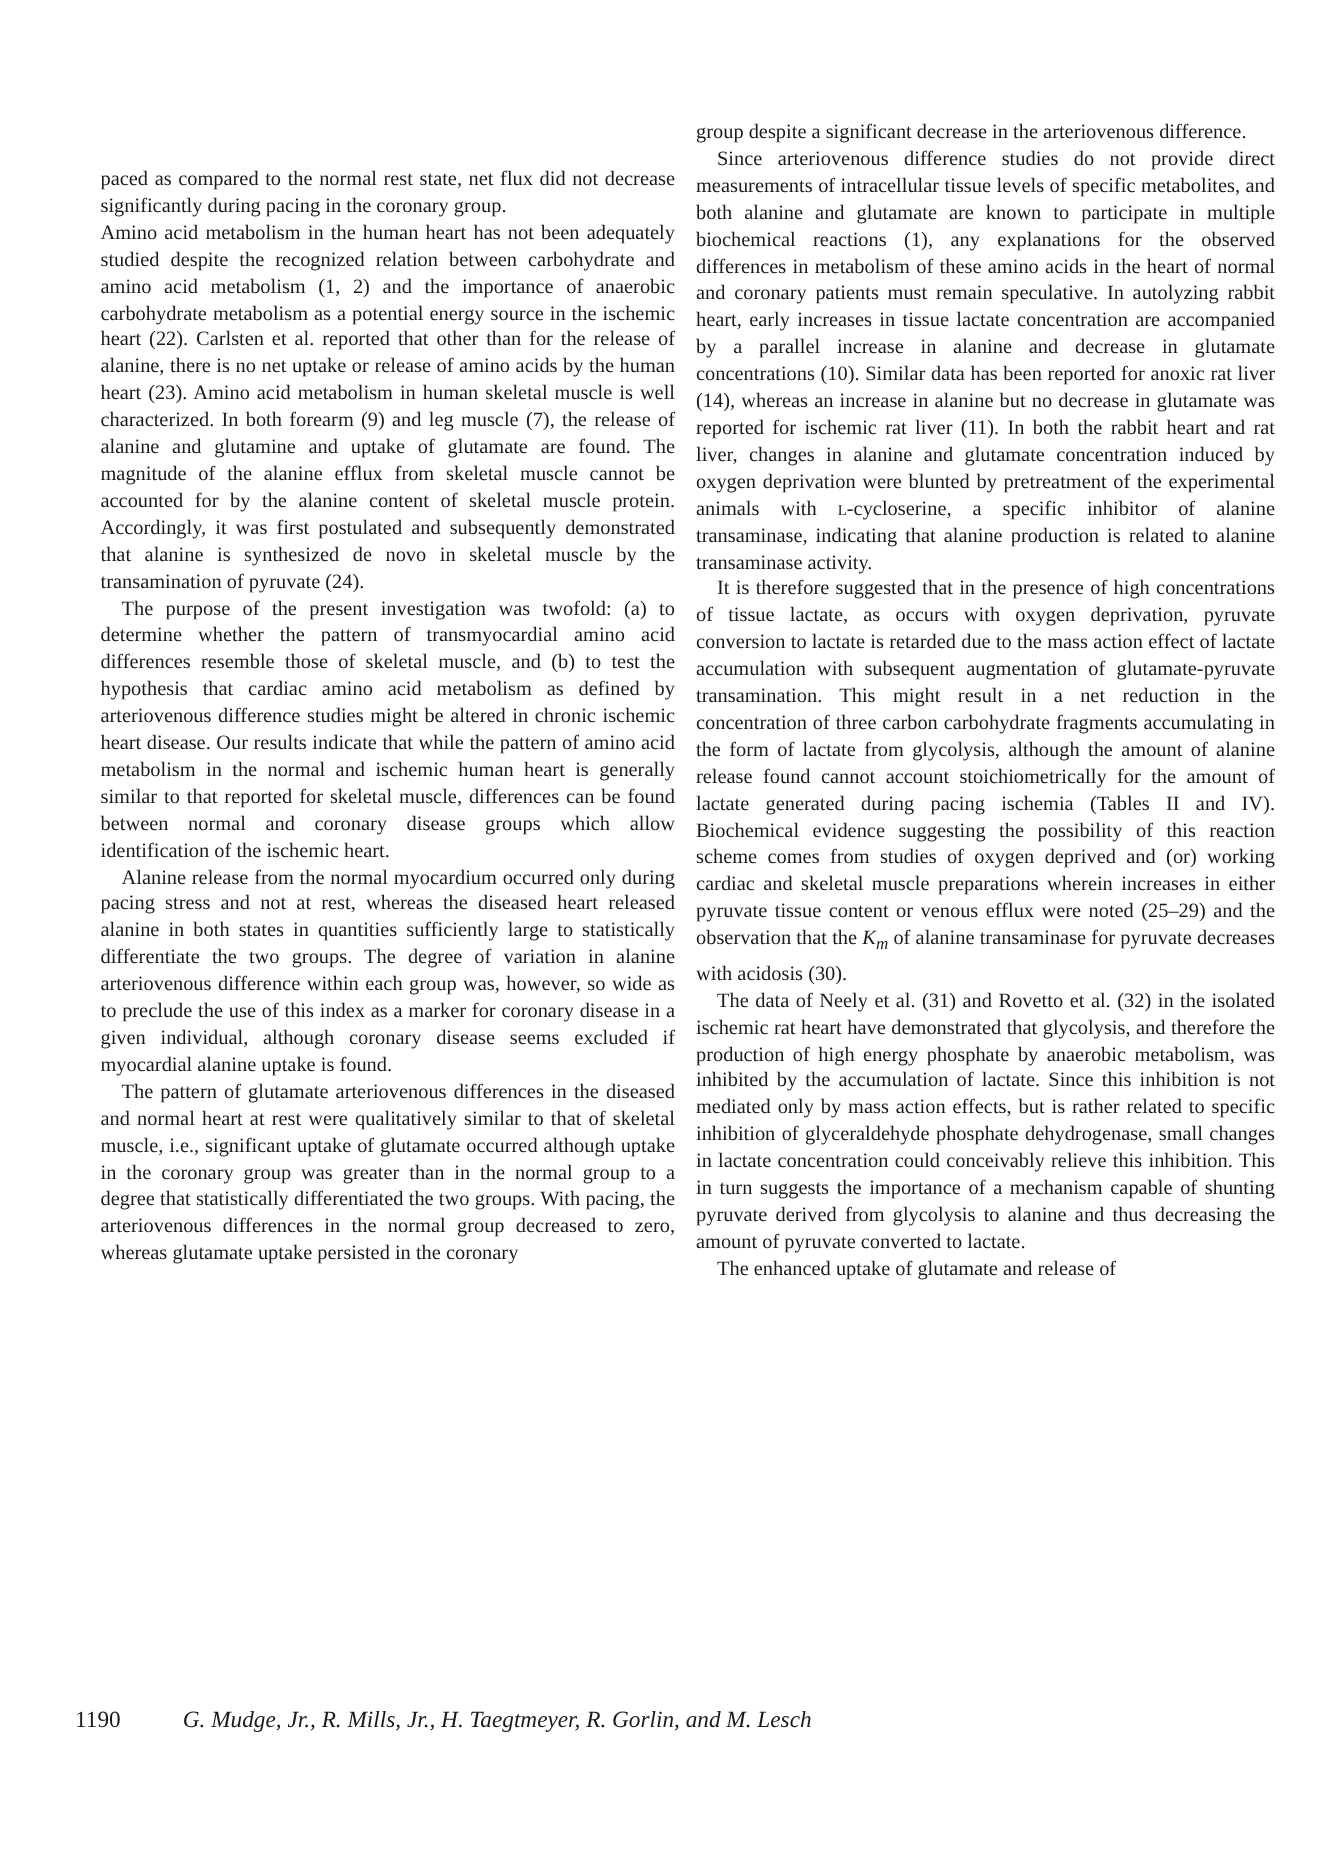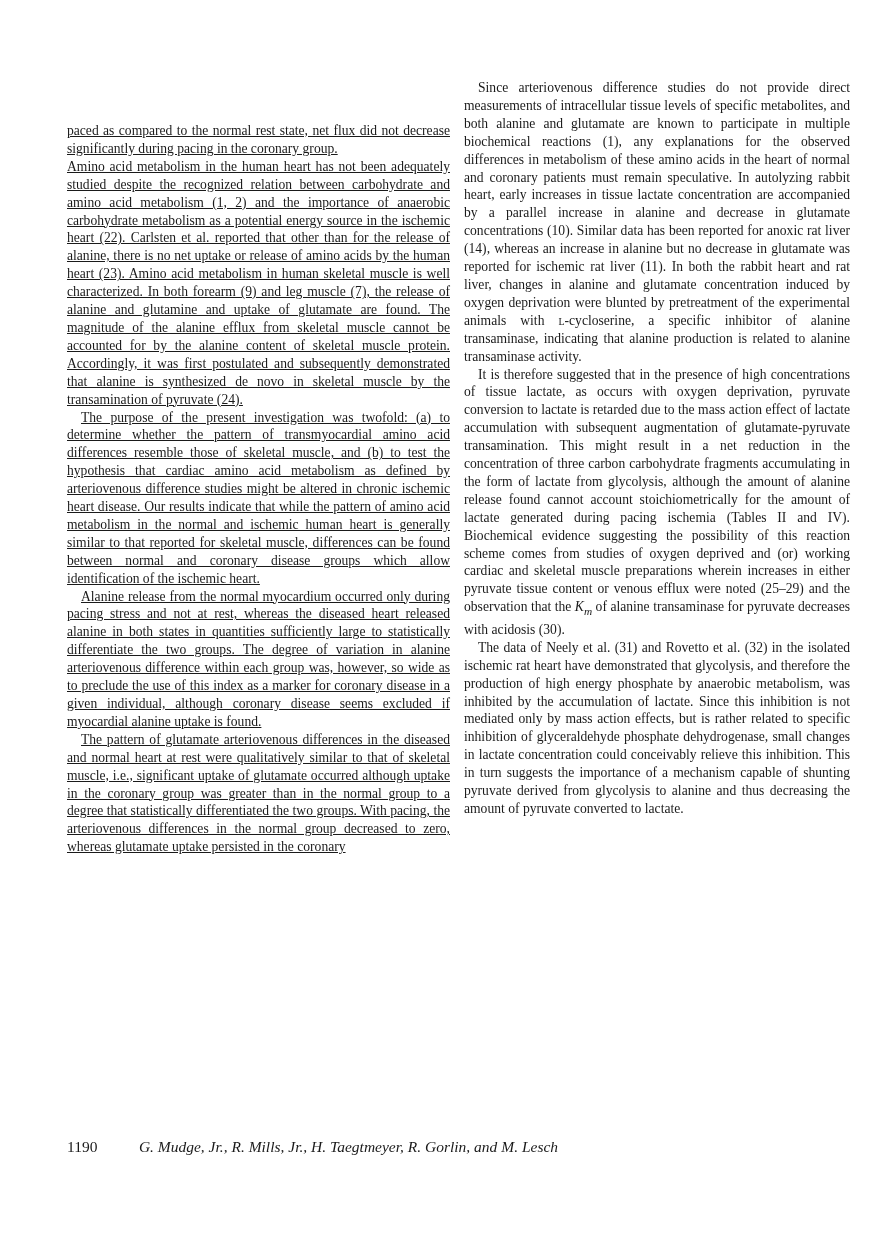--- a/index.html
+++ b/index.html
@@ -8,48 +8,50 @@
     font-family: "Liberation Serif", "DejaVu Serif", serif;
     color: #1a1a1a;
   }
   .col {
     position: absolute; top: 107px;
     font-size: 13.6px; line-height: 17.9px;
     text-align: justify; hyphens: manual;
   }
   .col-left { left: 67px; width: 383px; }
   .col-right { left: 464px; width: 386px; top: 79px; }
-  .col-left { top: 122px; text-decoration: underline; }
+  .col-left { top: 110px; }
   .col p { margin: 0; }
   .col p.indent { text-indent: 14px; }
   .heading {
     margin: 22px 0 17px 62px;
     font-size: 14.5px; letter-spacing: 1px; font-weight: normal;
   }
   .footer {
-    position: absolute; top: 1138px; left: 67px;
+    position: absolute; top: 1138px; left: 50px;
     font-size: 15.5px; white-space: nowrap;
   }
   .footer .page-no { display: inline-block; width: 68px; }
   .footer .authors { font-style: italic; }
   .sc { font-variant: small-caps; }
 </style>
 </head>
 <body>
 
 <div class="col col-left">
   <p>paced as compared to the normal rest state, net flux did not decrease significantly during pacing in the coronary group.</p>
   <p>Amino acid metabolism in the human heart has not been adequately studied despite the recognized relation between carbohydrate and amino acid metabolism (1, 2) and the importance of anaerobic carbohydrate metabolism as a potential energy source in the ischemic heart (22). Carlsten et al. reported that other than for the release of alanine, there is no net uptake or release of amino acids by the human heart (23). Amino acid metabolism in human skeletal muscle is well characterized. In both forearm (9) and leg muscle (7), the release of alanine and glutamine and uptake of glutamate are found. The magnitude of the alanine efflux from skeletal muscle cannot be accounted for by the alanine content of skeletal muscle protein. Accordingly, it was first postulated and subsequently demonstrated that alanine is synthesized de novo in skeletal muscle by the transamination of pyruvate (24).</p>
   <p class="indent">The purpose of the present investigation was twofold: (a) to determine whether the pattern of transmyocardial amino acid differences resemble those of skeletal muscle, and (b) to test the hypothesis that cardiac amino acid metabolism as defined by arteriovenous difference studies might be altered in chronic ischemic heart disease. Our results indicate that while the pattern of amino acid metabolism in the normal and ischemic human heart is generally similar to that reported for skeletal muscle, differences can be found between normal and coronary disease groups which allow identification of the ischemic heart.</p>
   <p class="indent">Alanine release from the normal myocardium occurred only during pacing stress and not at rest, whereas the diseased heart released alanine in both states in quantities sufficiently large to statistically differentiate the two groups. The degree of variation in alanine arteriovenous difference within each group was, however, so wide as to preclude the use of this index as a marker for coronary disease in a given individual, although coronary disease seems excluded if myocardial alanine uptake is found.</p>
   <p class="indent">The pattern of glutamate arteriovenous differences in the diseased and normal heart at rest were qualitatively similar to that of skeletal muscle, i.e., significant uptake of glutamate occurred although uptake in the coronary group was greater than in the normal group to a degree that statistically differentiated the two groups. With pacing, the arteriovenous differences in the normal group decreased to zero, whereas glutamate uptake persisted in the coronary</p>
 </div>
 
 <div class="col col-right">
+  <p>group despite a significant decrease in the arteriovenous difference.</p>
   <p class="indent"><span>Since arteriovenous difference studies do not provide direct measurements of intracellular tissue levels of specific metabolites, and both alanine and glutamate are known to participate in multiple biochemical reactions (1), any explanations for the observed differences in metabolism of these amino acids in the heart of normal and coronary patients must remain speculative. In autolyzing rabbit heart, early increases in tissue lactate concentration are accompanied by a parallel increase in alanine and decrease in glutamate concentrations (10). Similar data has been reported for anoxic rat liver (14), whereas an increase in alanine but no decrease in glutamate was reported for ischemic rat liver (11). In both the rabbit heart and rat liver, changes in alanine and glutamate concentration induced by oxygen deprivation were blunted by pretreatment of the experimental animals with </span><span class="sc">l</span><span>-cycloserine, a specific inhibitor of alanine transaminase, indicating that alanine production is related to alanine transaminase activity.</span></p>
   <p class="indent"><span>It is therefore suggested that in the presence of high concentrations of tissue lactate, as occurs with oxygen deprivation, pyruvate conversion to lactate is retarded due to the mass action effect of lactate accumulation with subsequent augmentation of glutamate-pyruvate transamination. This might result in a net reduction in the concentration of three carbon carbohydrate fragments accumulating in the form of lactate from glycolysis, although the amount of alanine release found cannot account stoichiometrically for the amount of lactate generated during pacing ischemia (Tables II and IV). Biochemical evidence suggesting the possibility of this reaction scheme comes from studies of oxygen deprived and (or) working cardiac and skeletal muscle preparations wherein increases in either pyruvate tissue content or venous efflux were noted (25–29) and the observation that the </span><i>K</i><sub><i>m</i></sub><span> of alanine transaminase for pyruvate decreases with acidosis (30).</span></p>
   <p class="indent">The data of Neely et al. (31) and Rovetto et al. (32) in the isolated ischemic rat heart have demonstrated that glycolysis, and therefore the production of high energy phosphate by anaerobic metabolism, was inhibited by the accumulation of lactate. Since this inhibition is not mediated only by mass action effects, but is rather related to specific inhibition of glyceraldehyde phosphate dehydrogenase, small changes in lactate concentration could conceivably relieve this inhibition. This in turn suggests the importance of a mechanism capable of shunting pyruvate derived from glycolysis to alanine and thus decreasing the amount of pyruvate converted to lactate.</p>
+  <p class="indent">The enhanced uptake of glutamate and release of</p>
 </div>
 
 <div class="footer">
   <span class="page-no">1190</span>
   <span class="authors">G. Mudge, Jr., R. Mills, Jr., H. Taegtmeyer, R. Gorlin, and M. Lesch</span>
 </div>
 
 </body></html>

